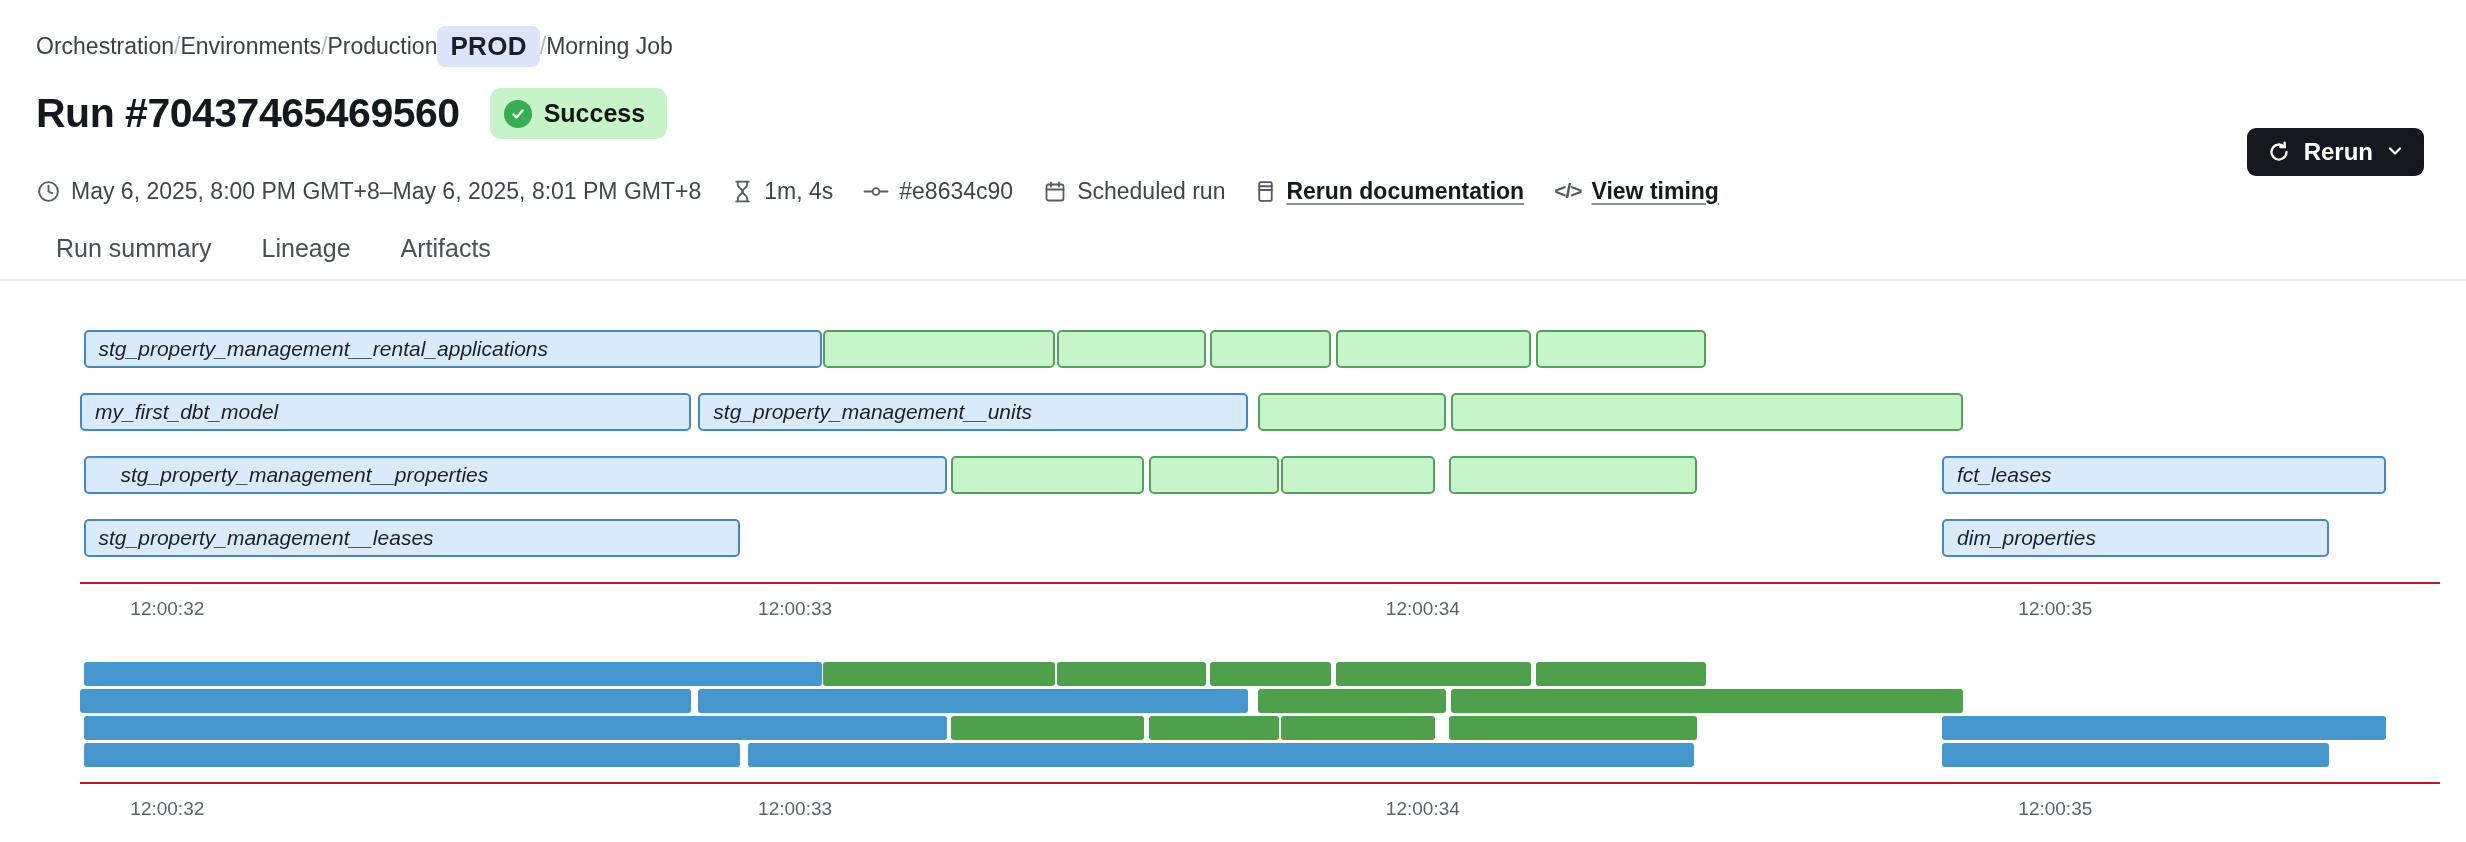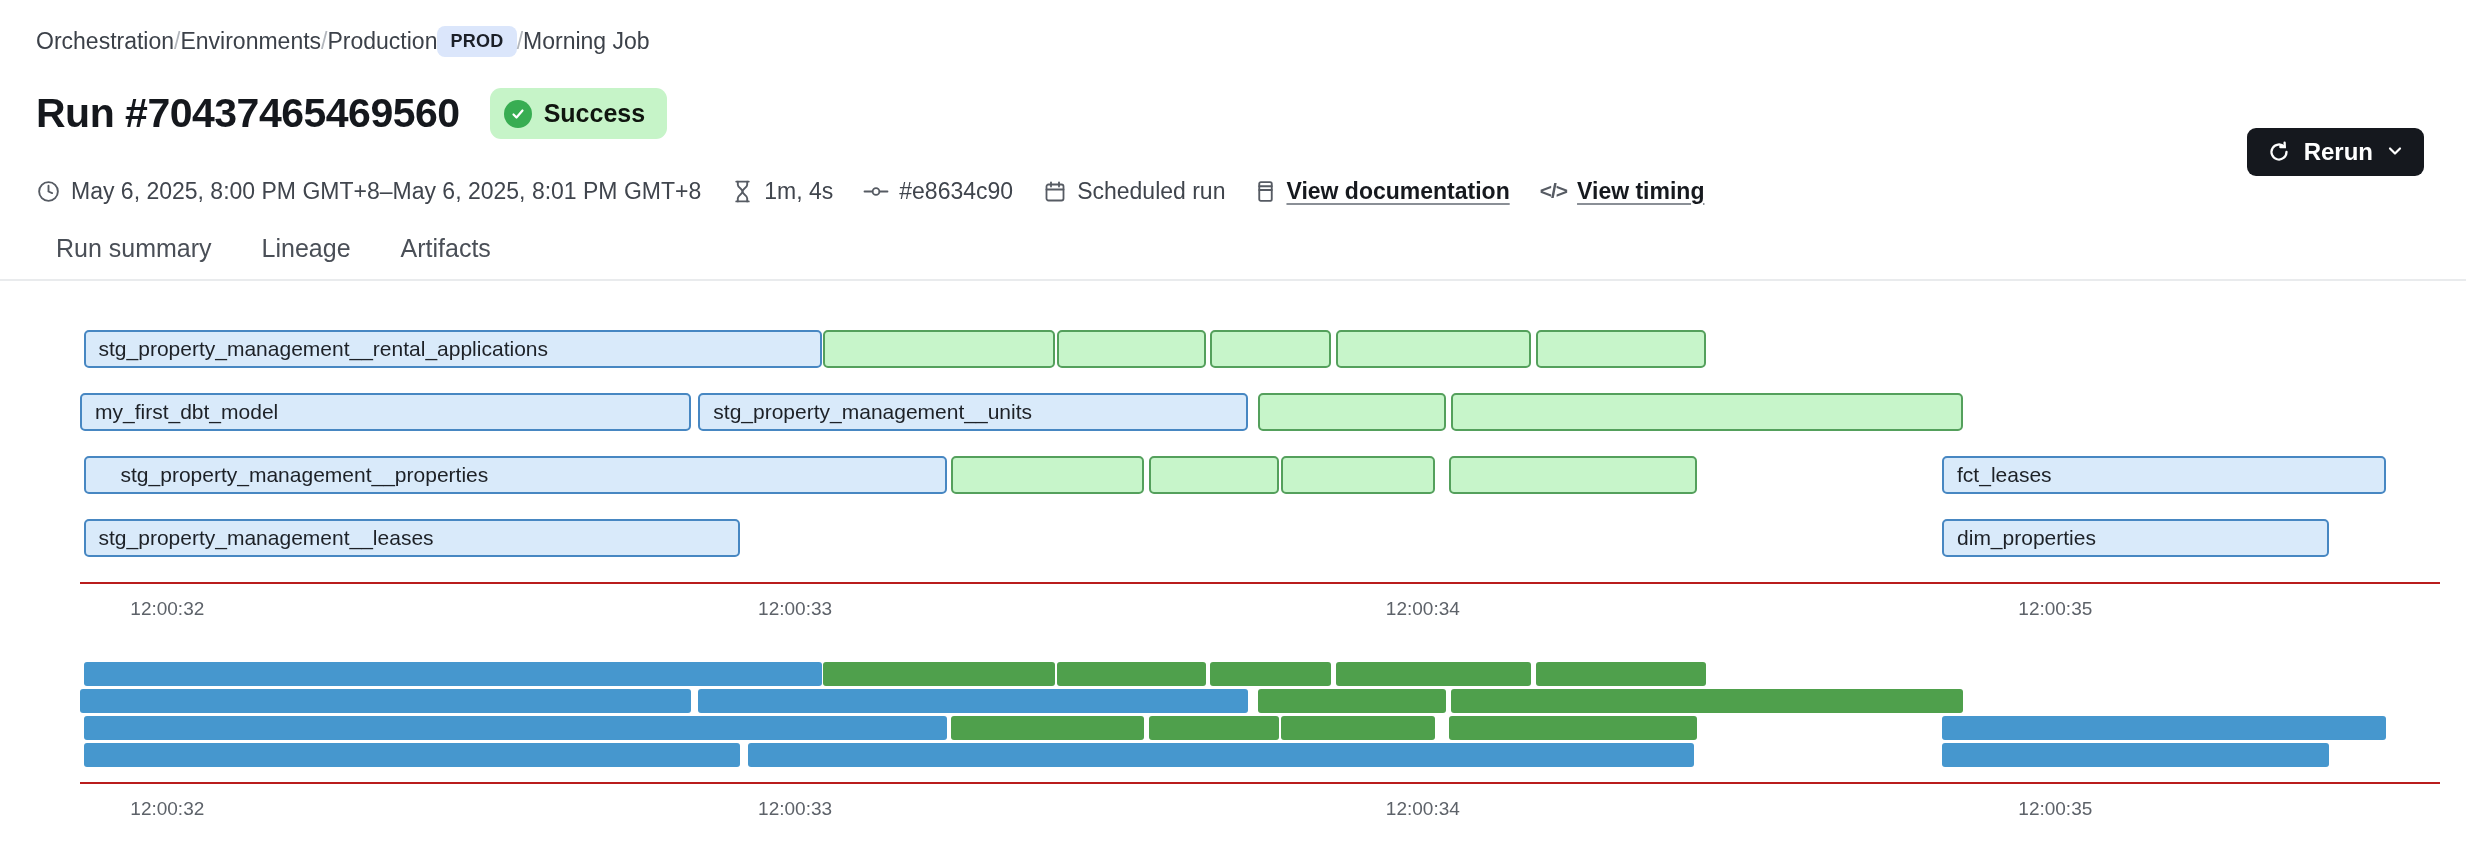--- a/index.html
+++ b/index.html
@@ -3,21 +3,21 @@
 <meta charset="utf-8">
 <style>
   html,body{margin:0;padding:0;}
   body{width:2466px;height:842px;background:#ffffff;font-family:"Liberation Sans",sans-serif;overflow:hidden;position:relative;color:#1a1d22;}
   .page{position:absolute;inset:0;}
 
   
   .breadcrumb{position:absolute;left:36px;top:26px;display:flex;align-items:center;font-size:23px;color:#3c4149;}
   .crumb{cursor:pointer;}
   .crumb-sep{color:#b3b7bd;}
-  .env-badge{background:#dbe6fb;color:#1b1f27;font-weight:700;padding:5px 13px;border-radius:8px;font-size:18px;letter-spacing:.3px;}
+  .env-badge{background:#dbe6fb;color:#1b1f27;font-weight:700;padding:5px 13px;border-radius:8px;font-size:26px;letter-spacing:.3px;}
 
   
   .title-row{position:absolute;left:36px;top:88px;display:flex;align-items:center;gap:30px;}
   .run-title{font-size:41px;font-weight:700;color:#15181d;margin:0;letter-spacing:-0.5px;}
   .status-badge{display:flex;align-items:center;gap:12px;background:#c6f4c8;border-radius:11px;padding:11px 22px 11px 14px;font-size:25px;font-weight:600;color:#10150f;}
   .check-circle{width:28px;height:28px;border-radius:50%;background:#38ad52;display:flex;align-items:center;justify-content:center;}
 
   
   .rerun-btn{position:absolute;right:42px;top:128px;height:48px;background:#15181e;color:#ffffff;border:none;border-radius:9px;display:flex;align-items:center;gap:13px;padding:0 20px;font-size:24px;font-weight:600;font-family:"Liberation Sans",sans-serif;cursor:pointer;}
 
@@ -31,21 +31,21 @@
   
   .tabs{position:absolute;left:38px;top:222px;display:flex;align-items:center;gap:14px;font-size:25px;color:#4a4f57;}
   .tab{padding:10px 16px;border:2.5px solid transparent;border-radius:9px;cursor:pointer;white-space:nowrap;}
   .tab.active{border-color:#2e63d9;color:#101318;font-weight:500;}
   .tabs-divider{position:absolute;left:0;top:279px;width:2466px;height:2px;background:#e9ebed;}
 
   
   .chart{position:absolute;left:80px;top:330px;width:2360px;}
   .g-row{position:relative;height:38px;margin-bottom:25px;}
   .g-bar{position:absolute;top:0;bottom:0;box-sizing:border-box;border:2px solid;border-radius:5px;display:flex;align-items:center;padding:0 13px;font-size:21px;color:#1d2127;white-space:nowrap;overflow:hidden;cursor:pointer;}
-  .g-bar.blue{background:#d9eafa;border-color:#4787c2;}
+  .g-bar.blue{background:#d9eafa;border-color:#4787c2;font-style:italic;}
   .g-bar.green{background:#c7f5ca;border-color:#54a05c;}
 
   .axis{position:relative;height:52px;border-top:2px solid #b91c1c;}
   .axis-label{position:absolute;top:14px;transform:translateX(-50%);font-size:19px;color:#5d6269;white-space:nowrap;}
 
   .axis-main{margin-top:15px;}
   .mini{margin-top:26px;}
   .m-row{position:relative;height:24px;margin-bottom:3px;}
   .m-bar{position:absolute;top:0;bottom:0;border-radius:3px;}
   .m-bar.blue{background:#4697ce;}
@@ -138,21 +138,21 @@
       <span>Scheduled run</span>
     </div>
     <div class="meta-item">
       <span class="meta-icon">
         <svg width="21" height="25" viewBox="0 0 20 24" fill="none" stroke="currentColor" stroke-width="1.8" stroke-linecap="round">
             <rect x="4" y="3" width="12" height="18" rx="1.5"></rect>
             <line x1="4" y1="7" x2="16" y2="7"></line>
             <line x1="4" y1="10.5" x2="16" y2="10.5"></line>
           </svg>
       </span>
-      <span class="meta-link">View documentation</span>
+      <span class="meta-link">Rerun documentation</span>
     </div>
     <div class="meta-item">
       <span class="code-glyph">&lt;/&gt;</span>
       <span class="meta-link">View timing</span>
     </div>
   </div>
 
   <div class="tabs">
     <span class="tab">Run summary</span>
     <span class="tab">Lineage</span>

